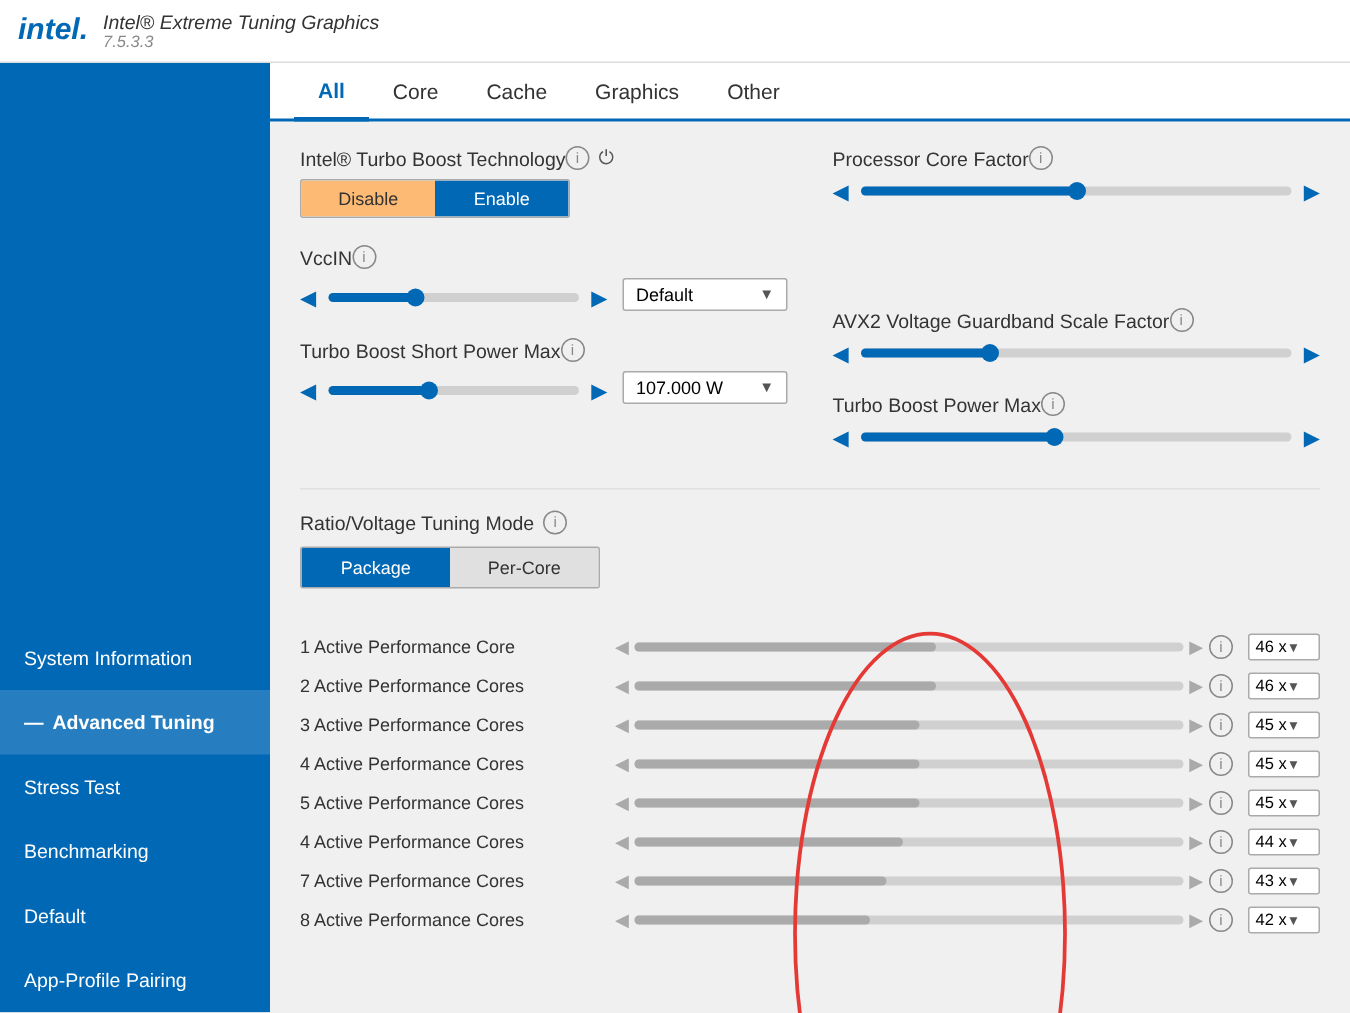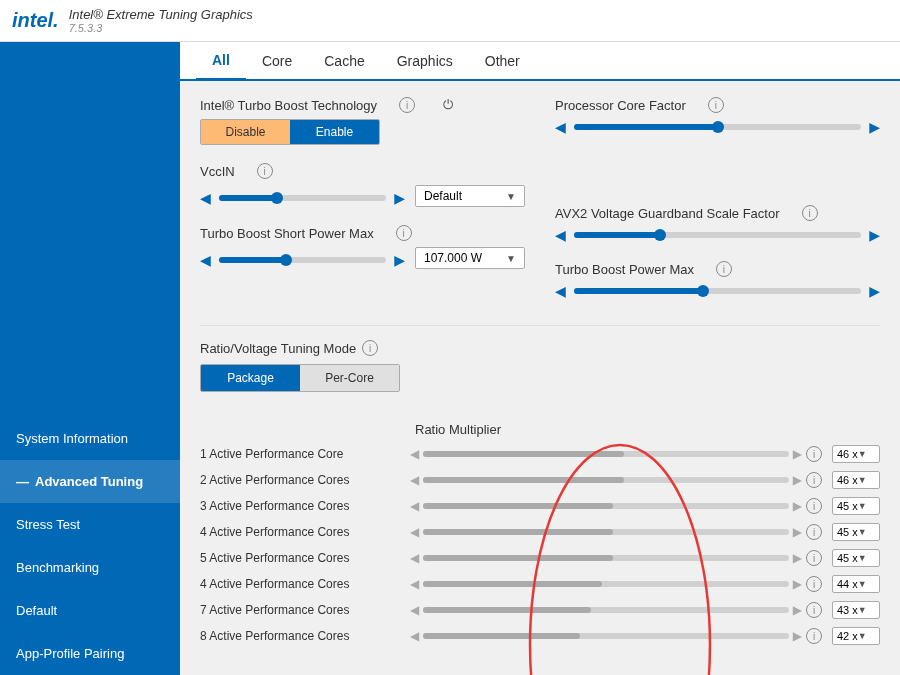--- a/index.html
+++ b/index.html
@@ -20,21 +20,21 @@
     .sidebar-item.active-marker { display: flex; align-items: center; }
     .sidebar-item.active-marker::before { content: '—'; margin-right: 6px; font-weight: bold; }
 
     
     .tabs { display: flex; align-items: flex-end; border-bottom: 2px solid #0068b5; padding: 0 16px; background: #fff; }
     .tab { padding: 10px 16px; cursor: pointer; font-size: 14px; color: #333; border: none; background: none; }
     .tab.selected { color: #0068b5; border-bottom: 3px solid #0068b5; font-weight: 600; margin-bottom: -2px; }
 
     
     .section-row { margin-bottom: 18px; }
-    .section-label { font-size: 13px; color: #333; margin-bottom: 6px; display: flex; align-items: center; gap: 22px; }
+    .section-label { font-size: 13px; color: #333; margin-bottom: 6px; display: flex; align-items: center; gap: 0; }
     .info-icon { display: inline-flex; align-items: center; justify-content: center; width: 16px; height: 16px; border-radius: 50%; border: 1px solid #888; color: #888; font-size: 10px; cursor: pointer; }
 
     
     .toggle-group { display: flex; border: 1px solid #aaa; border-radius: 2px; overflow: hidden; width: 180px; }
     .toggle-btn { flex: 1; padding: 5px 10px; background: #fdba74; border: none; cursor: pointer; font-size: 12px; color: #333; }
     .toggle-btn.active { background: #0068b5; color: #fff; }
     .power-icon { color: #555; font-size: 13px; cursor: pointer; margin-left: 6px; }
 
     
     .slider-row { display: flex; align-items: center; gap: 8px; margin-top: 4px; }
@@ -229,21 +229,20 @@
 
       <div class="tuning-mode-label">
         <span>Ratio/Voltage Tuning Mode</span>
         <span class="info-icon">i</span>
       </div>
       <div class="mode-toggle">
         <button class="mode-btn active">Package</button>
         <button class="mode-btn">Per-Core</button>
       </div>
 
-      <div class="ratio-header" style="text-align:left; padding-left: 215px;">Ratio Multiplier</div>
 
       <div style="position:relative;">
 
         <svg style="position:absolute; top:-10px; left:320px; width:200px; height:420px; pointer-events:none; z-index:10;">
           <ellipse cx="100" cy="210" rx="90" ry="200" fill="none" stroke="#e53935" stroke-width="2.5"></ellipse>
         </svg>
 
         <div id="ratio-rows">
             <div class="ratio-row">
       <div class="ratio-label">1 Active Performance Core</div>

